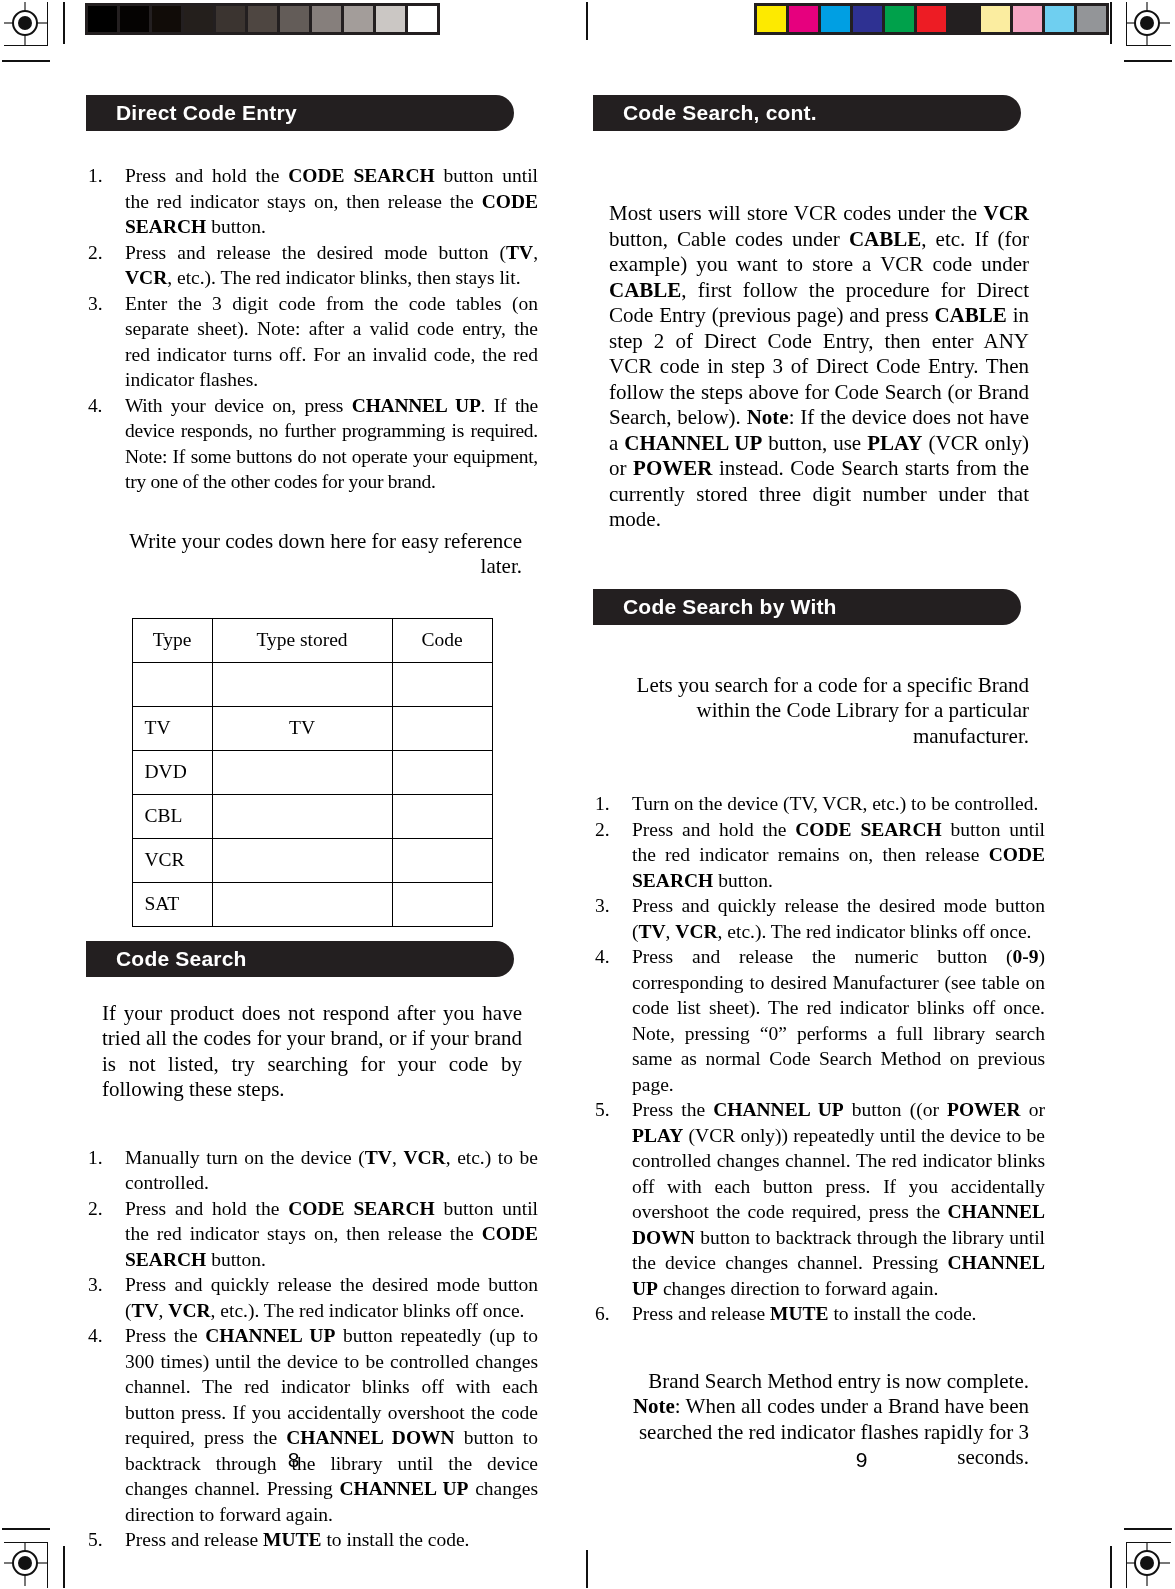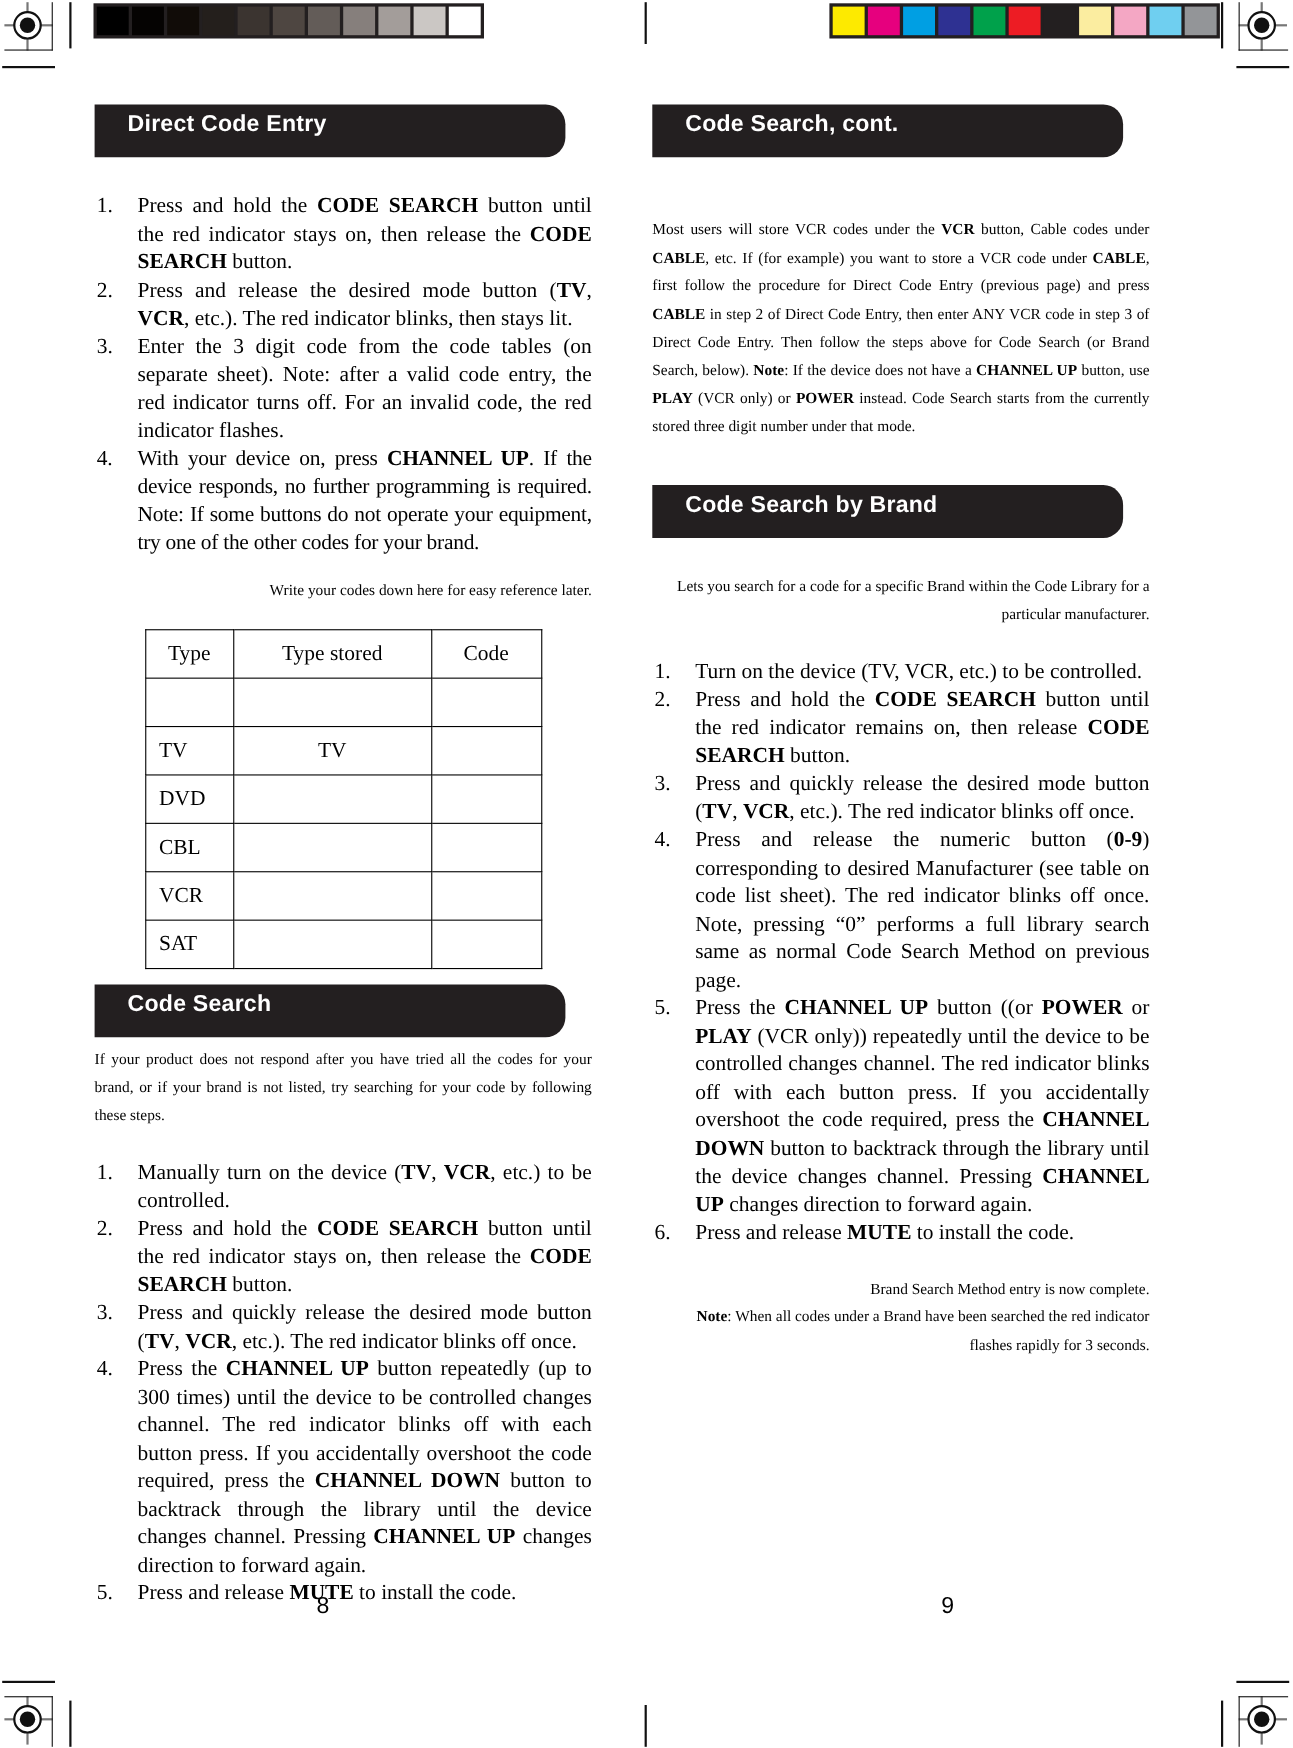--- a/index.html
+++ b/index.html
@@ -84,38 +84,38 @@
     top: 95px;
     width: 452px;
   }
   .page.left  .col { left: 86px; }
   .page.right .col { left: 25px; }
 
   
   .sec-bar {
     background: #231f20;
     color: #ffffff;
-    height: 48px;
+    height: 36px;
     line-height: 36px;
     border-top-right-radius: 18px;
     border-bottom-right-radius: 18px;
     font-family: "Liberation Sans", "DejaVu Sans", sans-serif;
     font-weight: bold;
     font-size: 21px;
     padding-left: 30px;
     letter-spacing: 0.2px;
     box-sizing: border-box;
     width: 428px;
   }
 
   
   p.body {
-    font-size: 14px;
+    font-size: 21px;
     line-height: 25.5px;
-    margin: 0;
+    margin: 16px;
     text-align: justify;
     text-justify: inter-word;
   }
   p.body.noj { text-align: right; }
 
   ol.steps {
     margin: 0;
     padding: 0;
     list-style: none;
     font-size: 19.5px;
@@ -378,21 +378,21 @@
     <div class="col">
 
       <div class="sec-bar">Code Search, cont.</div>
 
       <div class="spacer-54"></div>
 
       <p class="body"><span>Most users will store VCR codes under the </span><b>VCR</b><span> button, Cable codes under </span><b>CABLE</b><span>, etc. If (for example) you want to store a VCR code under </span><b>CABLE</b><span>, first follow the procedure for Direct Code Entry (previous page) and press </span><b>CABLE</b><span> in step 2 of Direct Code Entry, then enter ANY VCR code in step 3 of Direct Code Entry. Then follow the steps above for Code Search (or Brand Search, below). </span><b>Note</b><span>:  If the device does not have a </span><b>CHANNEL UP</b><span> button, use </span><b>PLAY</b><span> (VCR only) or </span><b>POWER</b><span> instead. Code Search starts from the currently stored three digit number under that mode.</span></p>
 
       <div class="spacer-40"></div>
 
-      <div class="sec-bar">Code Search by Brand</div>
+      <div class="sec-bar">Code Search by With</div>
 
       <div class="spacer-32"></div>
 
       <p class="body noj">Lets you search for a code for a specific Brand within the Code Library for a particular manufacturer.</p>
 
       <div class="spacer-26"></div>
 
       <ol class="steps">
         <li class="last">
           <span class="num">1.</span>

